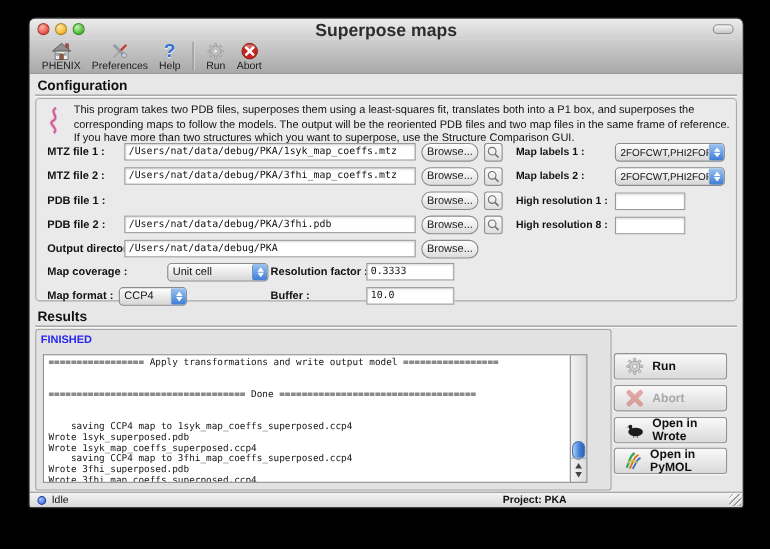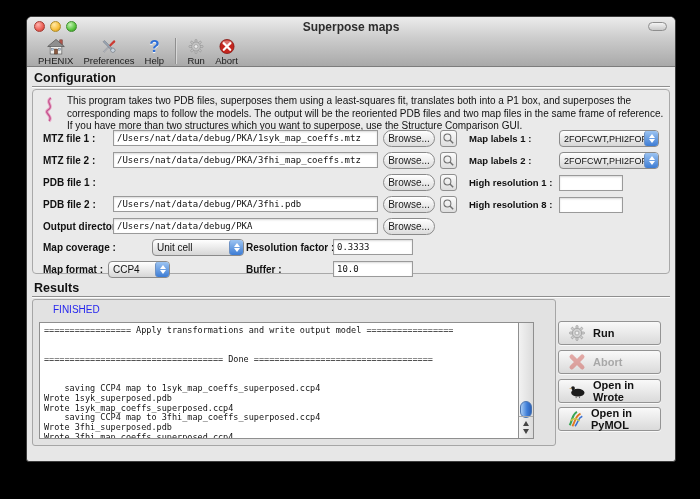--- a/index.html
+++ b/index.html
@@ -8,21 +8,21 @@
             background:#E7E7E7; border-radius:6px 6px 3px 3px; overflow:hidden;
             border:1px solid #3c3c3c; }
   
   .titlebar { position:absolute; left:0; top:0; width:100%; height:19px;
               background:linear-gradient(#ECECEC,#CFCFCF); }
   .tl { position:absolute; top:4px; width:11px; height:11px; border-radius:50%; }
   .tl.red   { left:7px;  background:radial-gradient(circle at 35% 30%, #ffb3ad, #ec5f55 60%, #b03c31); border:1px solid #a33b33;}
   .tl.yellow{ left:23px; background:radial-gradient(circle at 35% 30%, #ffe9a8, #f8bf3c 60%, #c08a1e); border:1px solid #ad8c2a;}
   .tl.green { left:39px; background:radial-gradient(circle at 35% 30%, #c4f2b4, #58c43e 60%, #2f8c1d); border:1px solid #3f8c2e;}
   .title { position:absolute; top:3px; left:0; width:100%; text-align:center;
-           font-size:12px; font-weight:bold; color:#2d2d2d; }
+           font-size:16px; font-weight:bold; color:#2d2d2d; }
   .pill { position:absolute; right:8px; top:5px; width:19px; height:9px; border-radius:5px;
           background:linear-gradient(#f4f4f4,#c9c9c9); border:1px solid #8e8e8e; }
   
   .toolbarbar { position:absolute; left:0; top:19px; width:100%; height:31px;
                 background:linear-gradient(#CFCFCF,#A9A9A9); border-bottom:1px solid #7c7c7c;
                 display:flex; align-items:flex-start; padding:1px 0 0 6px; }
   .tbitem { display:flex; flex-direction:column; align-items:center; justify-content:flex-start;
             height:30px; padding:0 5px; cursor:default; }
   .tbicon { height:18px; display:flex; align-items:center; justify-content:center; }
   .tblabel { font-size:9.5px; color:#1c1c1c; margin-top:0px; }
@@ -51,21 +51,21 @@
   .popup .val { flex:1; font-size:9px; padding:0 4px; color:#111; white-space:nowrap; overflow:hidden; }
   .popup .stepper { width:14px; height:15px; margin-right:0px; border-radius:3px;
            background:linear-gradient(#9cc4f2,#3d7cd4); border-left:1px solid #6e92c4;
            display:flex; flex-direction:column; align-items:center; justify-content:center; gap:1px; }
   .stepper .up, .stepper .dn { width:0; height:0; border-left:3px solid transparent; border-right:3px solid transparent; }
   .stepper .up { border-bottom:4px solid #fff; }
   .stepper .dn { border-top:4px solid #fff; }
   
   .resultsbox { position:absolute; left:5px; top:231px; width:524px; height:147px;
                 background:#E2E2E2; border:1px solid #a6a6a6; border-radius:3px; }
-  .finished { position:absolute; left:20px; top:4px; font-size:10px; font-weight:normal; color:#2626EE; }
+  .finished { position:absolute; left:4px; top:4px; font-size:10px; font-weight:bold; color:#2626EE; }
   .console { position:absolute; left:6px; top:22px; width:479px; height:117px; background:#fff;
              border:1px solid #8f8f8f; border-right:none; font-family:"DejaVu Sans Mono", monospace;
              font-size:8.5px; line-height:9.7px; color:#141414; white-space:pre; overflow:hidden; padding:3px 4px; }
   .vscroll { position:absolute; left:485px; top:22px; width:16px; height:117px;
              border:1px solid #8f8f8f; background:linear-gradient(90deg,#f2f2f2,#dcdcdc); }
   .vthumb { position:absolute; left:1px; top:78px; width:12px; height:17px; border-radius:7px;
             background:linear-gradient(90deg,#a8ccf4,#3f7ed8 60%,#2d62b8); border:1px solid #4a74b0; }
   .varrows { position:absolute; left:0; bottom:0; width:14px; height:22px; border-top:1px solid #aaa;
              display:flex; flex-direction:column; align-items:center; justify-content:space-evenly; }
   .varrows .up { width:0;height:0;border-left:3.5px solid transparent;border-right:3.5px solid transparent;border-bottom:5px solid #444; }
@@ -334,14 +334,20 @@
           <path d="M3 17 C7 9 5 6 11 2" stroke="#3aa655" fill="none" stroke-width="2.2"></path>
           <path d="M6 18 C10 11 9 7 15 4" stroke="#e07820" fill="none" stroke-width="2"></path>
           <path d="M9 18 C13 13 12 9 17 7" stroke="#3a6fd0" fill="none" stroke-width="1.8"></path>
           <path d="M4 12 C8 8 11 10 14 12" stroke="#c4c850" fill="none" stroke-width="1.6"></path>
         </svg>
       </span>
       <span>Open in PyMOL</span>
     </div>
   </div>
 
+  <div class="statusbar">
+    <div class="statusdot"></div>
+    <div class="statustext">Idle</div>
+    <div class="projecttext">Project: PKA</div>
+    <div class="grip"></div>
+  </div>
 
 </div>
 
 </body></html>

